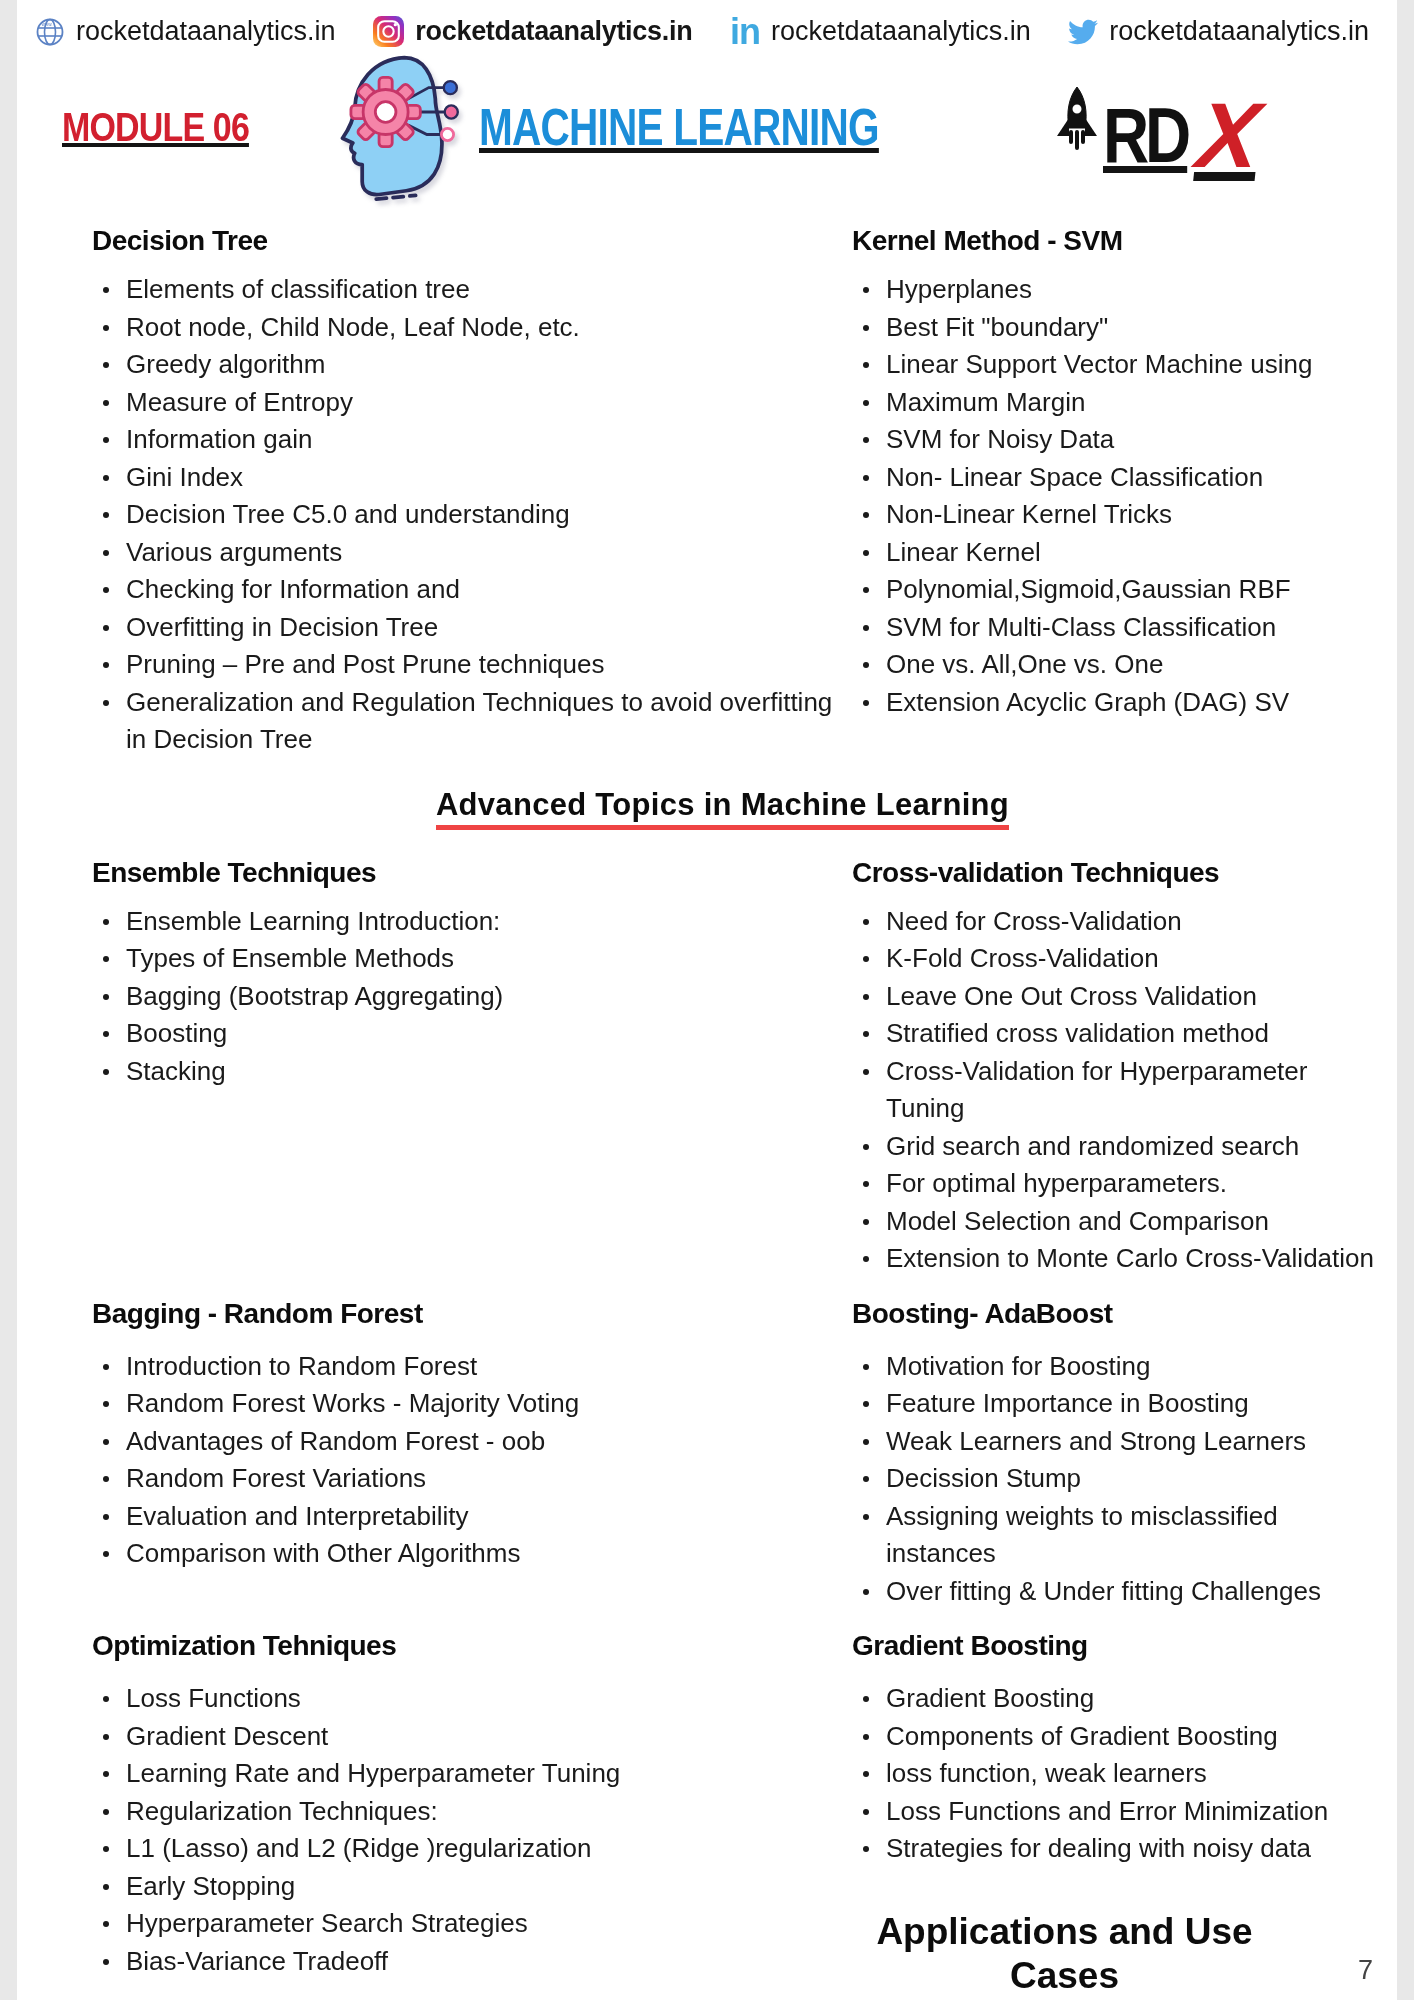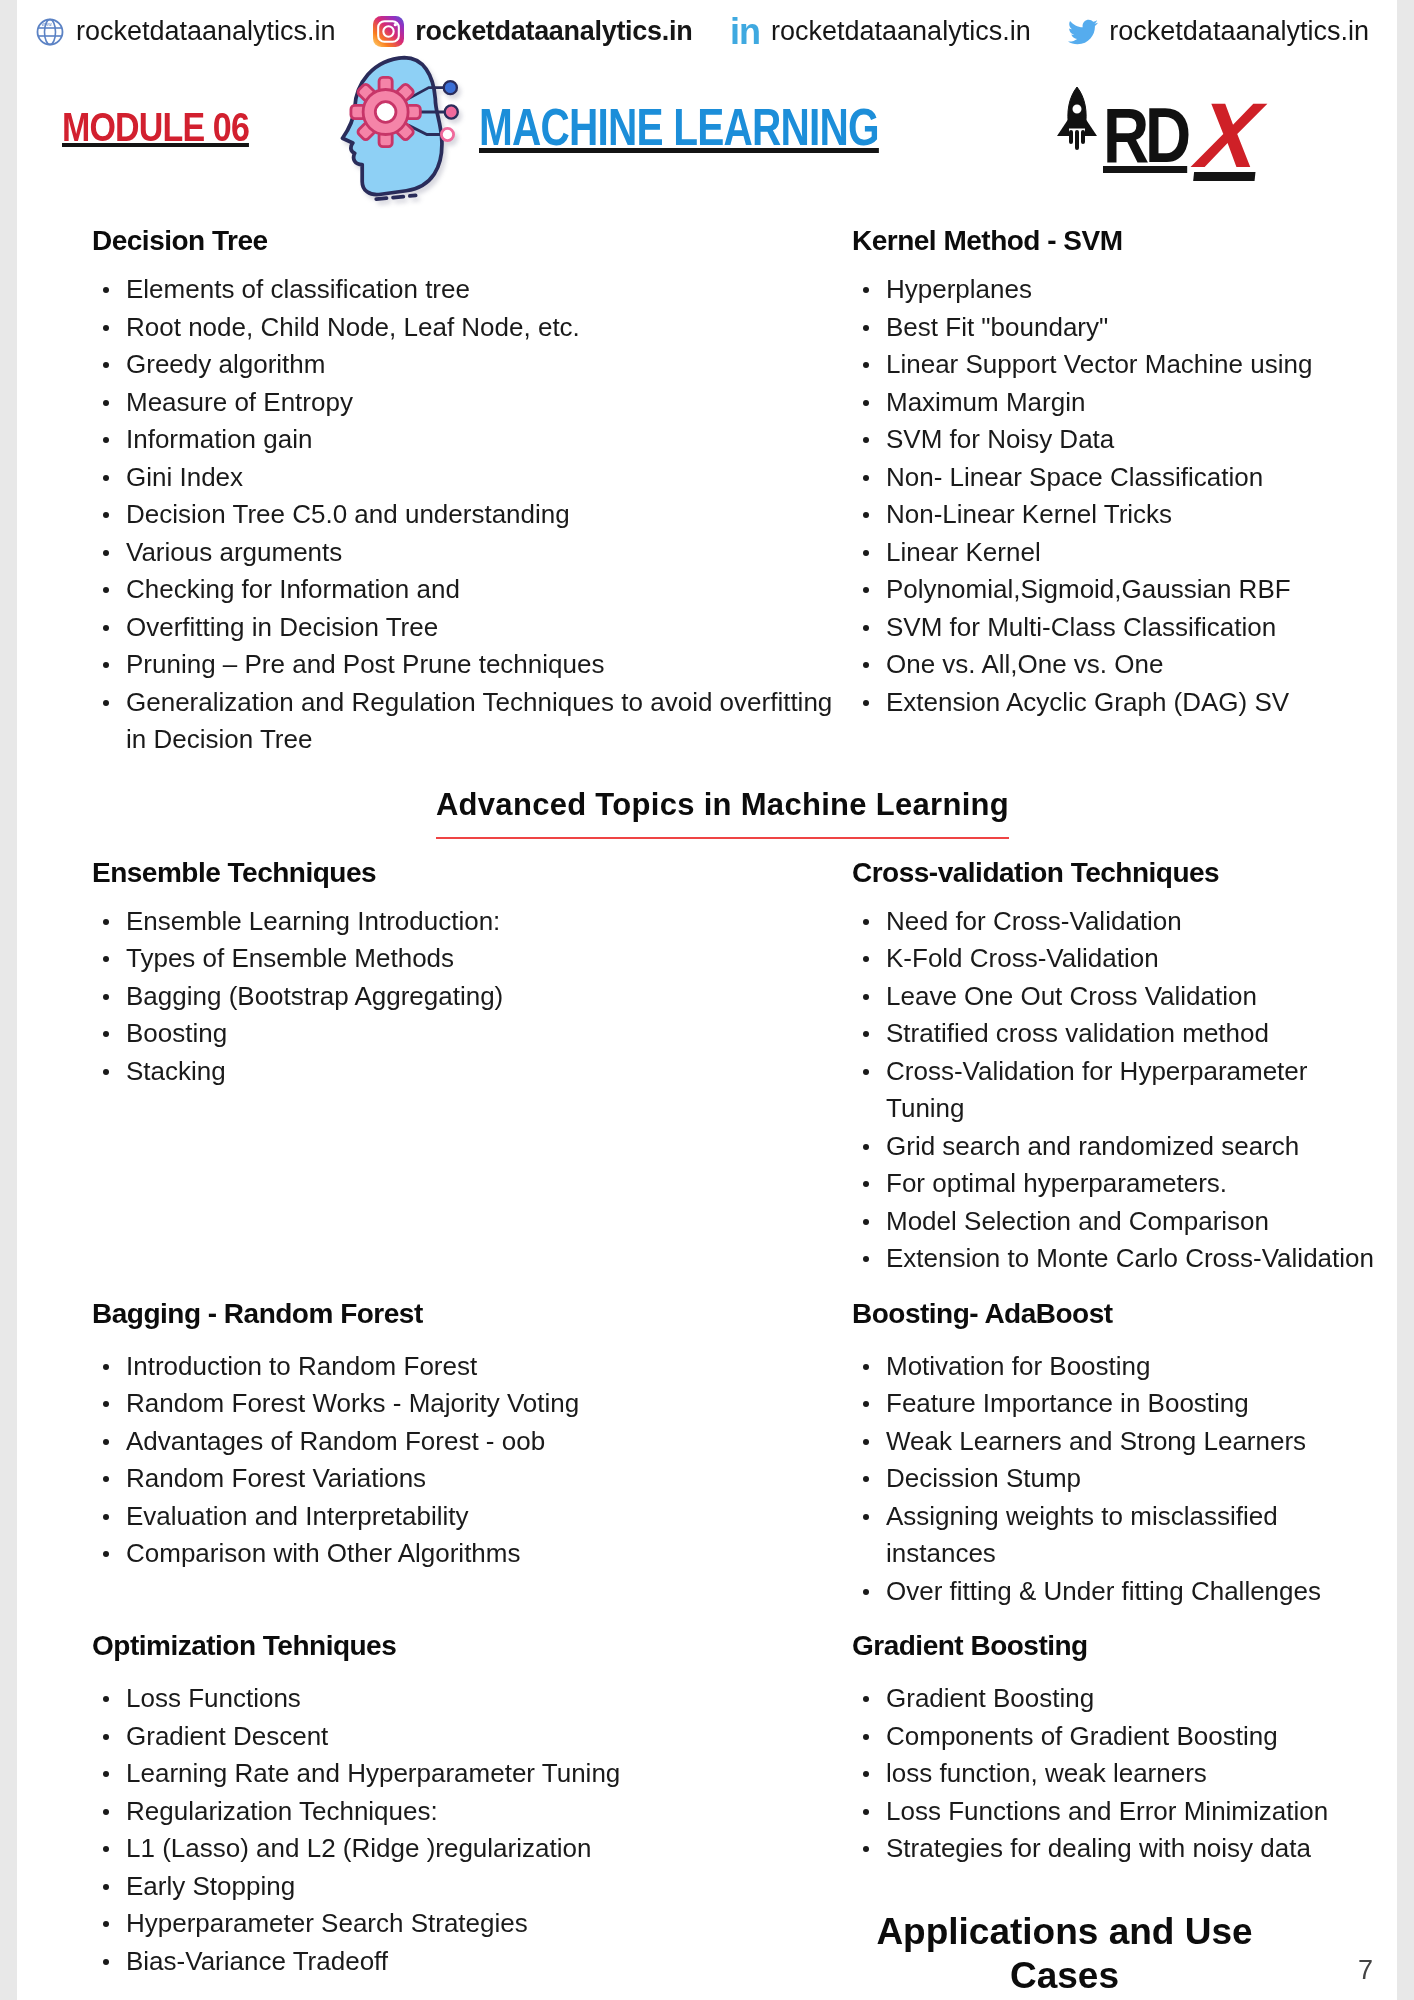--- a/index.html
+++ b/index.html
@@ -54,21 +54,21 @@
   ul.bullets li::before {
     content:""; position:absolute; left:11px; top:16px;
     width:6px; height:6px; border-radius:50%; background:#1a1a1a;
   }
   .gap-list { margin-top:18px !important; }
 
   .advanced {
     grid-column:1 / span 2; text-align:center; margin:16px 0 26px 0;
     transform:translateX(-12px); font-size:31px; font-weight:700; color:#0c0c0c;
   }
-  .advanced span { border-bottom:2px solid #ef4444; padding-bottom:15px; letter-spacing:0.3px; }
+  .advanced span { border-bottom:5px solid #ef4444; padding-bottom:3px; letter-spacing:0.3px; }
 
   .apps-block { text-align:center; margin-top:42px; padding-right:100px; font-weight:700; color:#0c0c0c; }
   .apps-line1 { font-size:37px; line-height:44px; }
   .apps-line2 { font-size:28px; line-height:44px; margin-top:8px; }
 
   .xgb-heading { font-size:33px; font-weight:700; letter-spacing:-0.5px; margin-top:8px; color:#0c0c0c; }
 
   .page-number { position:absolute; right:24px; bottom:14px; font-size:27px; color:#444; }
 </style>
 </head>

